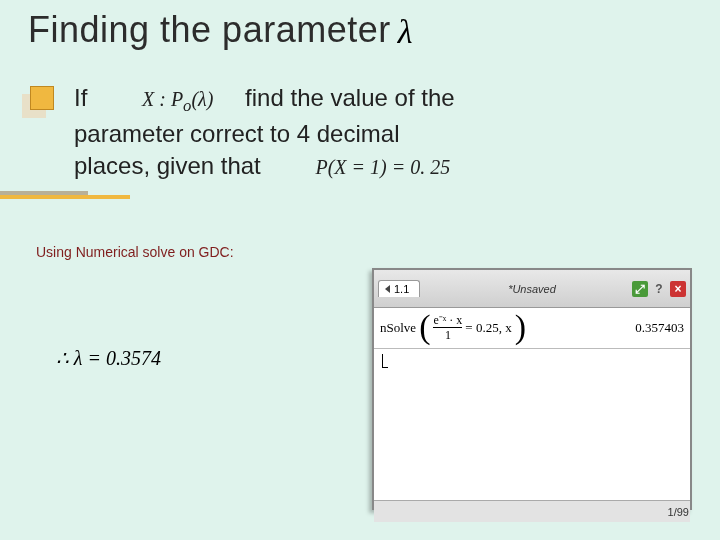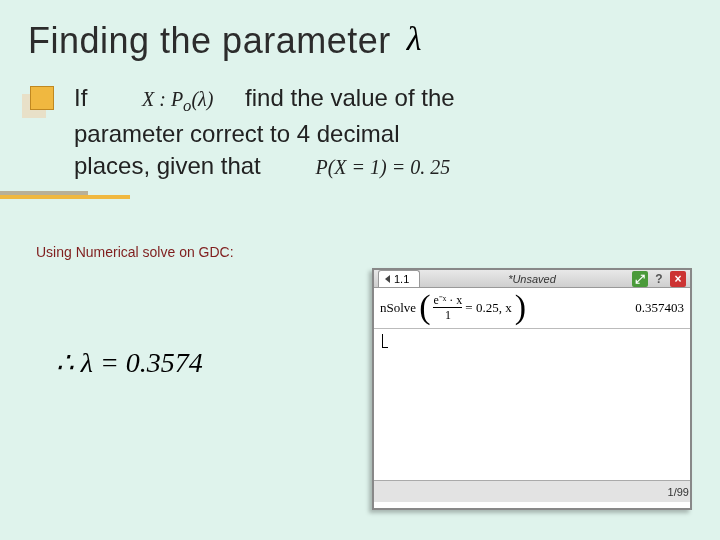--- a/index.html
+++ b/index.html
@@ -6,25 +6,25 @@
   body {
     width: 720px;
     height: 540px;
     background: #dff3ec;
     font-family: "Verdana", sans-serif;
     position: relative;
     overflow: hidden;
   }
   .title-row {
     position: absolute;
-    top: 20px;
+    top: 9px;
     left: 28px;
     display: flex;
-    align-items: flex-start;
-    gap: 16px;
+    align-items: flex-end;
+    gap: 7px;
   }
   .title {
     font-size: 36px;
     color: #2c2c2c;
     font-weight: normal;
     letter-spacing: 0.5px;
   }
   .lambda-big {
     font-family: "Times New Roman", serif;
     font-size: 34px;
@@ -76,36 +76,36 @@
     top: 244px;
     left: 36px;
     font-size: 14px;
     color: #7f1d1d;
   }
   .result {
     position: absolute;
     top: 346px;
     left: 56px;
     font-family: "Times New Roman", serif;
-    font-size: 28px;
+    font-size: 20px;
     font-style: italic;
     color: #000;
   }
   .calc {
     position: absolute;
     top: 268px;
     left: 372px;
     width: 320px;
     height: 242px;
     background: #fff;
     border: 2px solid #888;
     box-shadow: -3px 3px 4px rgba(0,0,0,0.25);
   }
   .calc-header {
-    height: 18px;
+    height: 38px;
     background: linear-gradient(#e8e8e8,#cfcfcf);
     border-bottom: 1px solid #999;
     display: flex;
     align-items: center;
     font-size: 11px;
     position: relative;
     text-align: right;
   }
   .tab {
     margin-left: 4px;

